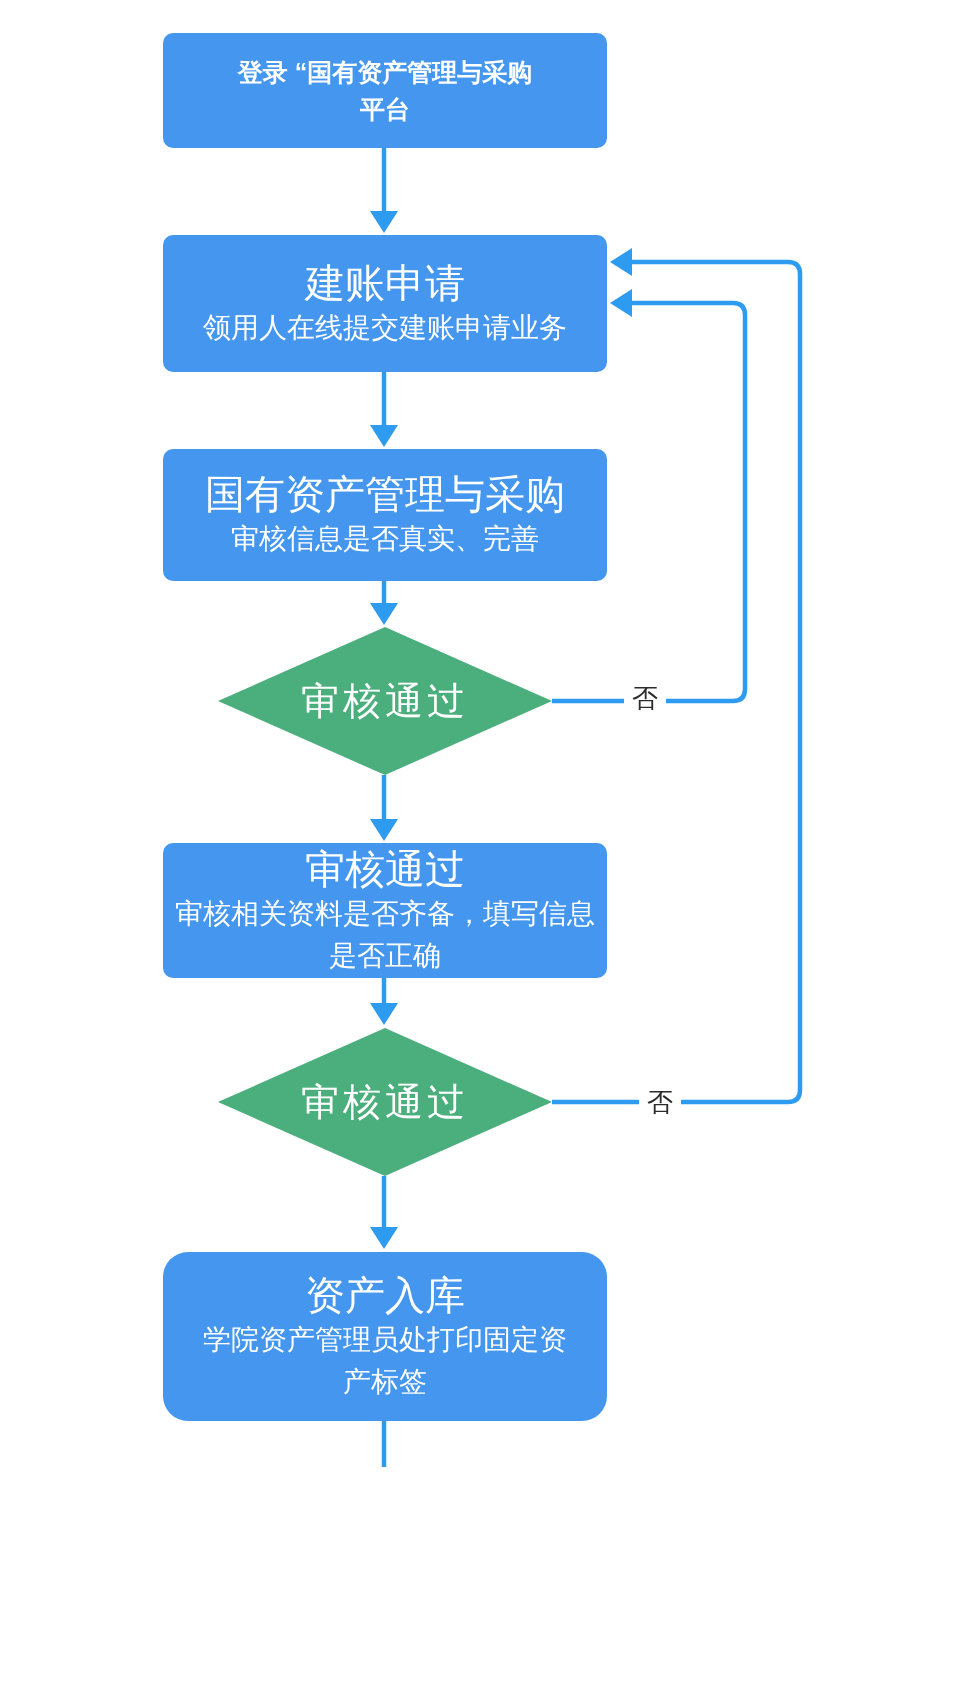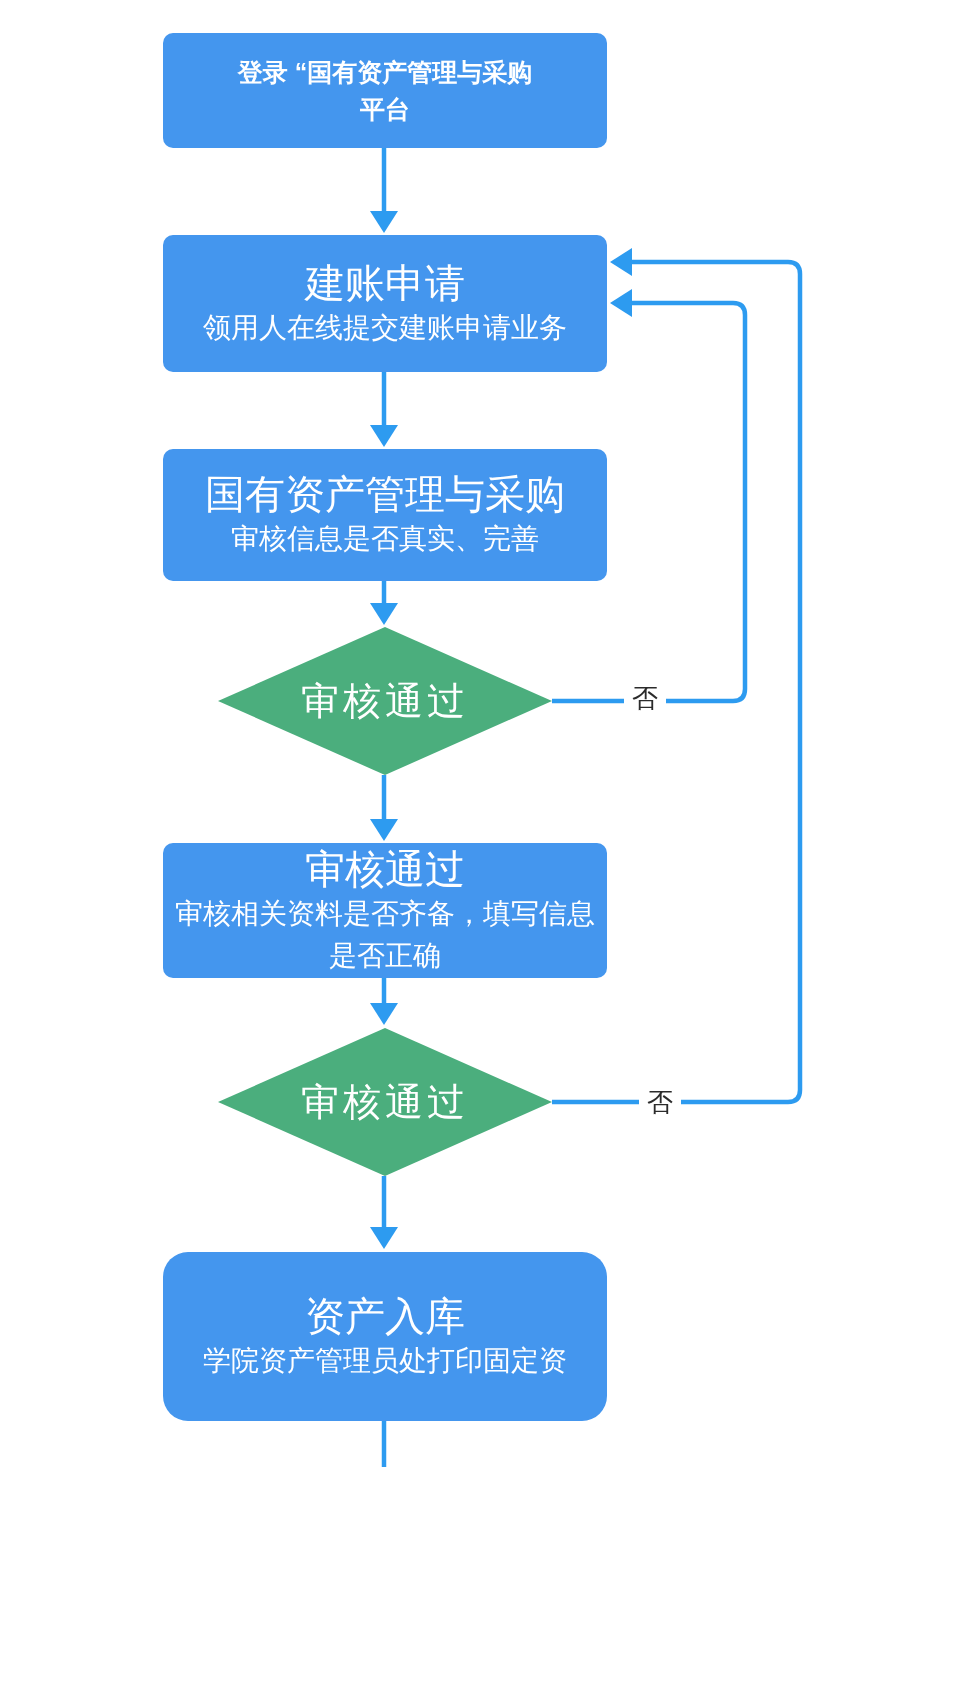--- a/index.html
+++ b/index.html
@@ -124,20 +124,21 @@
 
   <div class="decision" style="top:1028px;">
     <span>审核通过</span>
   </div>
   <div class="edge-label" style="left:660px;top:1102px;">否</div>
 
   <div class="process" style="top:1252px;height:169px;border-radius:25px;">
     <div class="title">资产入库</div>
     <div class="subtitle">
       <span style="display:block;">学院资产管理员处打印固定资</span>
+      <span style="display:block;">产标签</span>
     </div>
   </div>
 
   <div class="process" style="top:1516px;height:134px;">
     <div class="title end-title">结束</div>
   </div>
 
 </div>
 
 </body></html>

